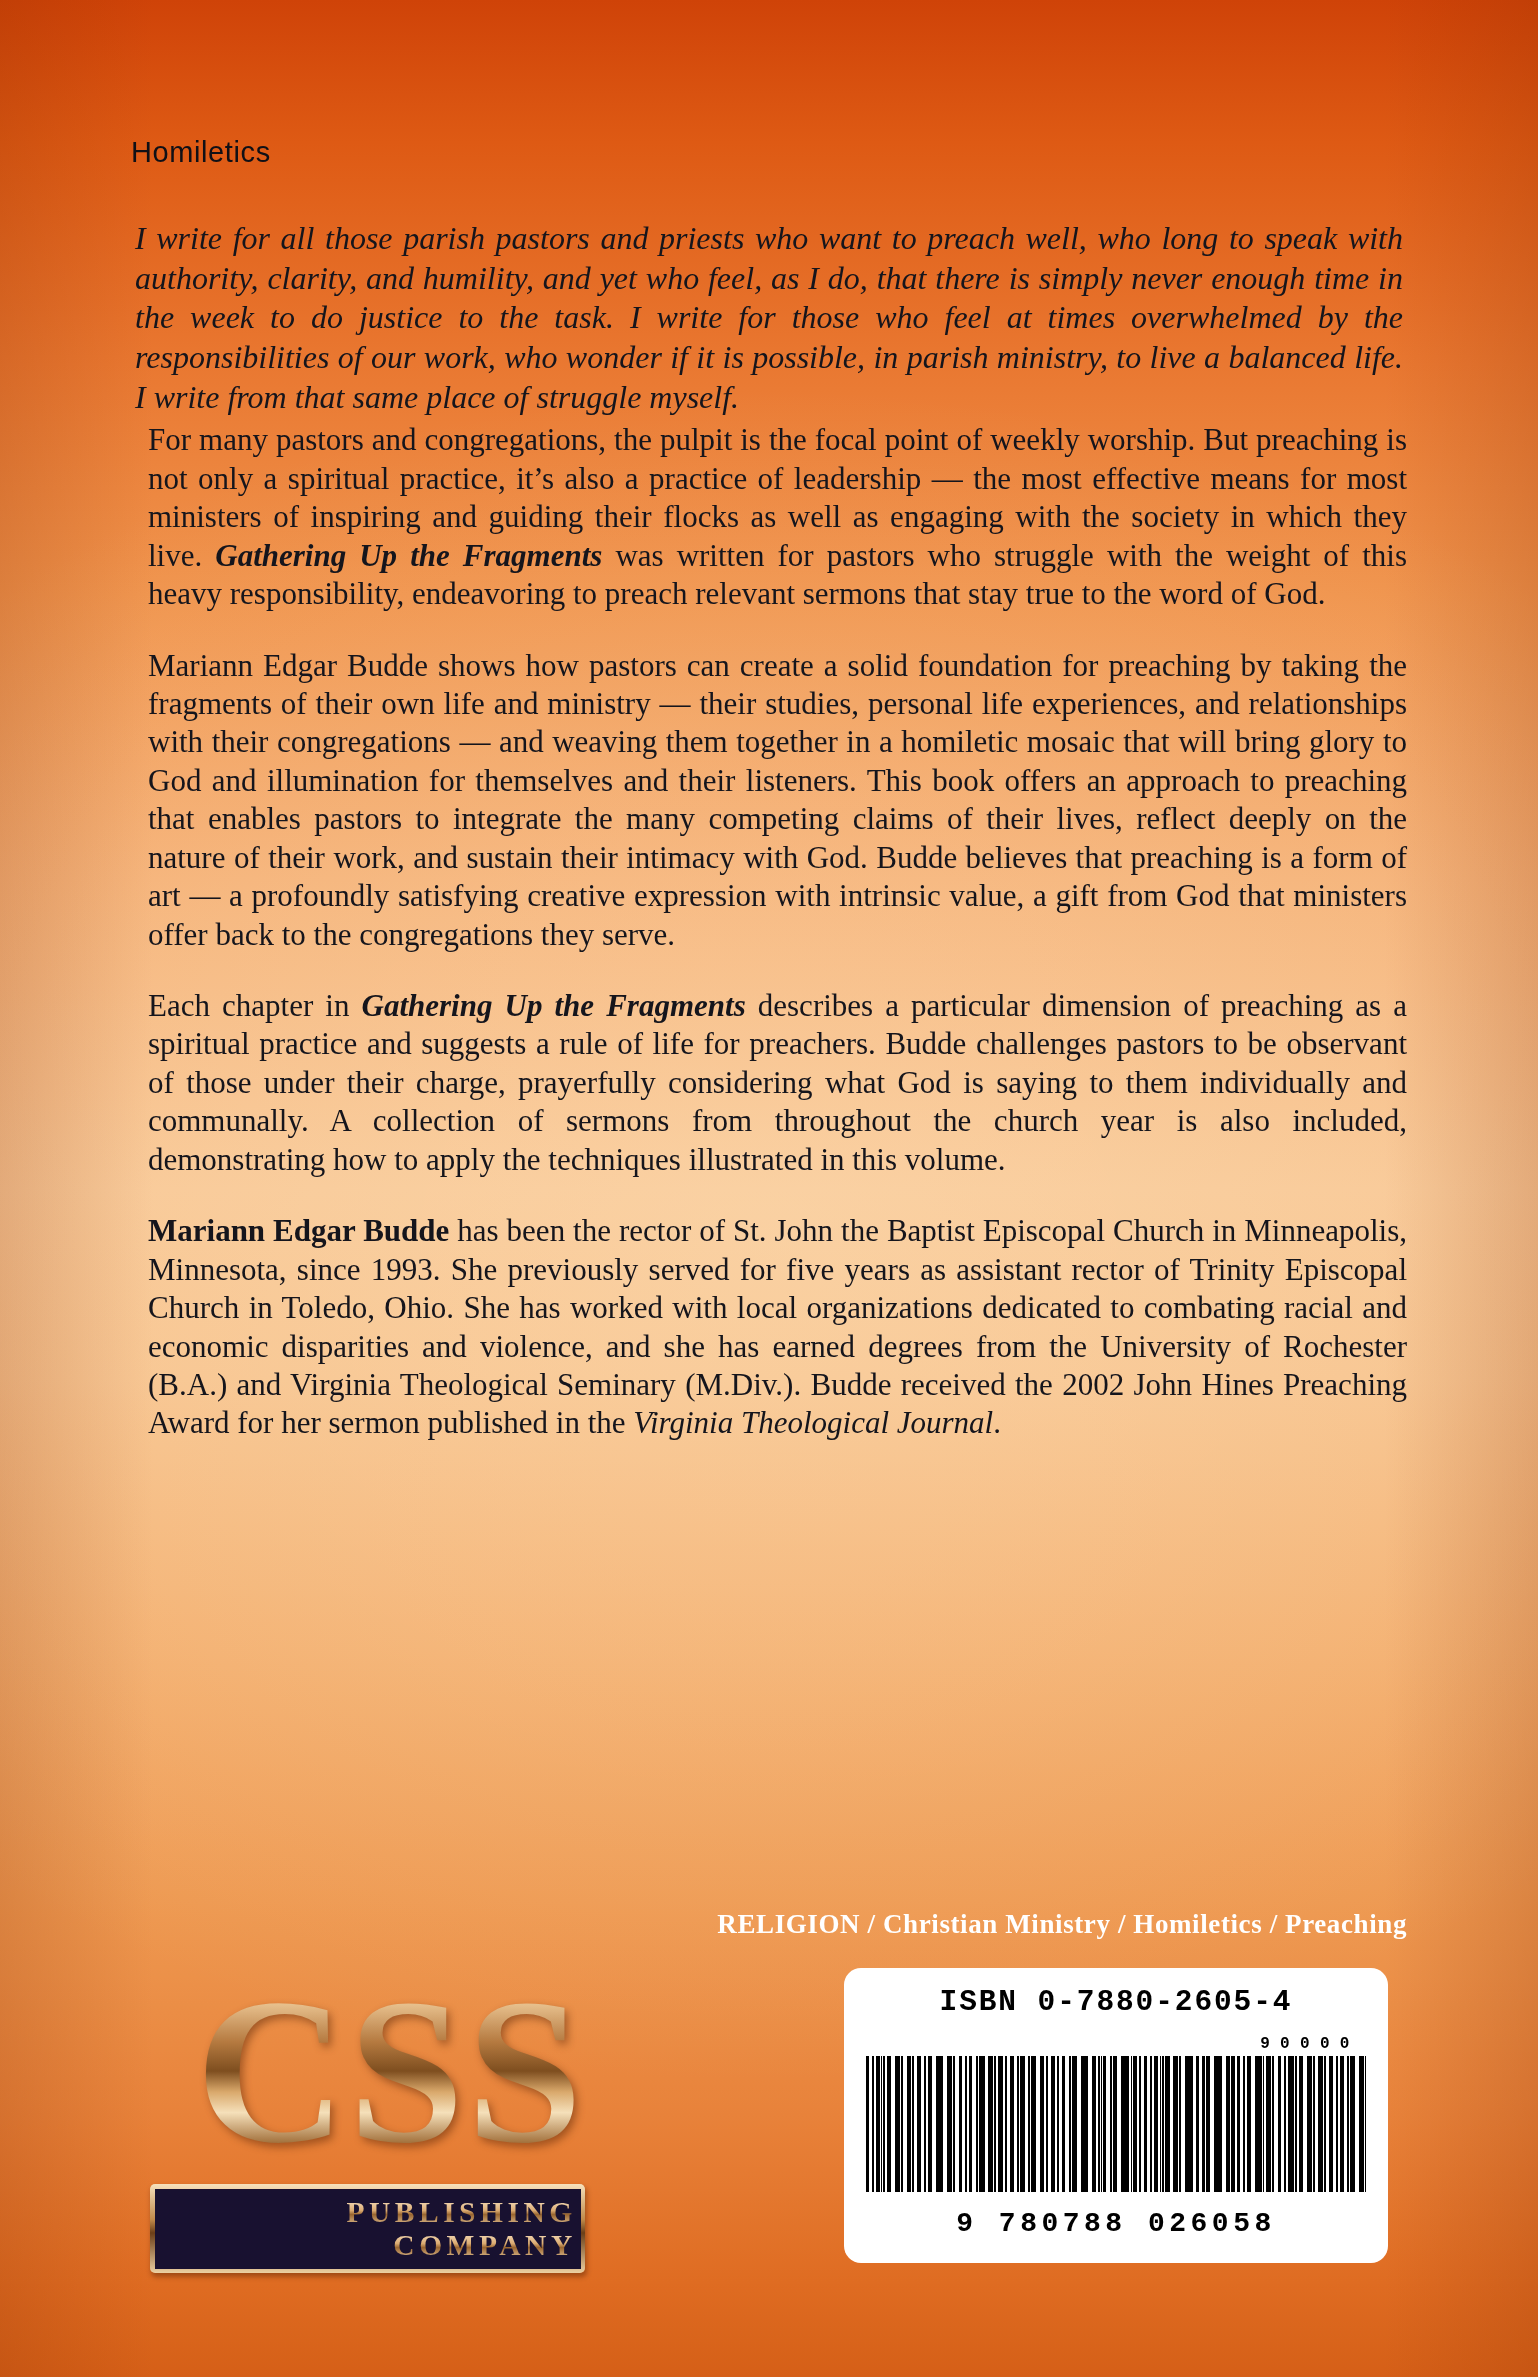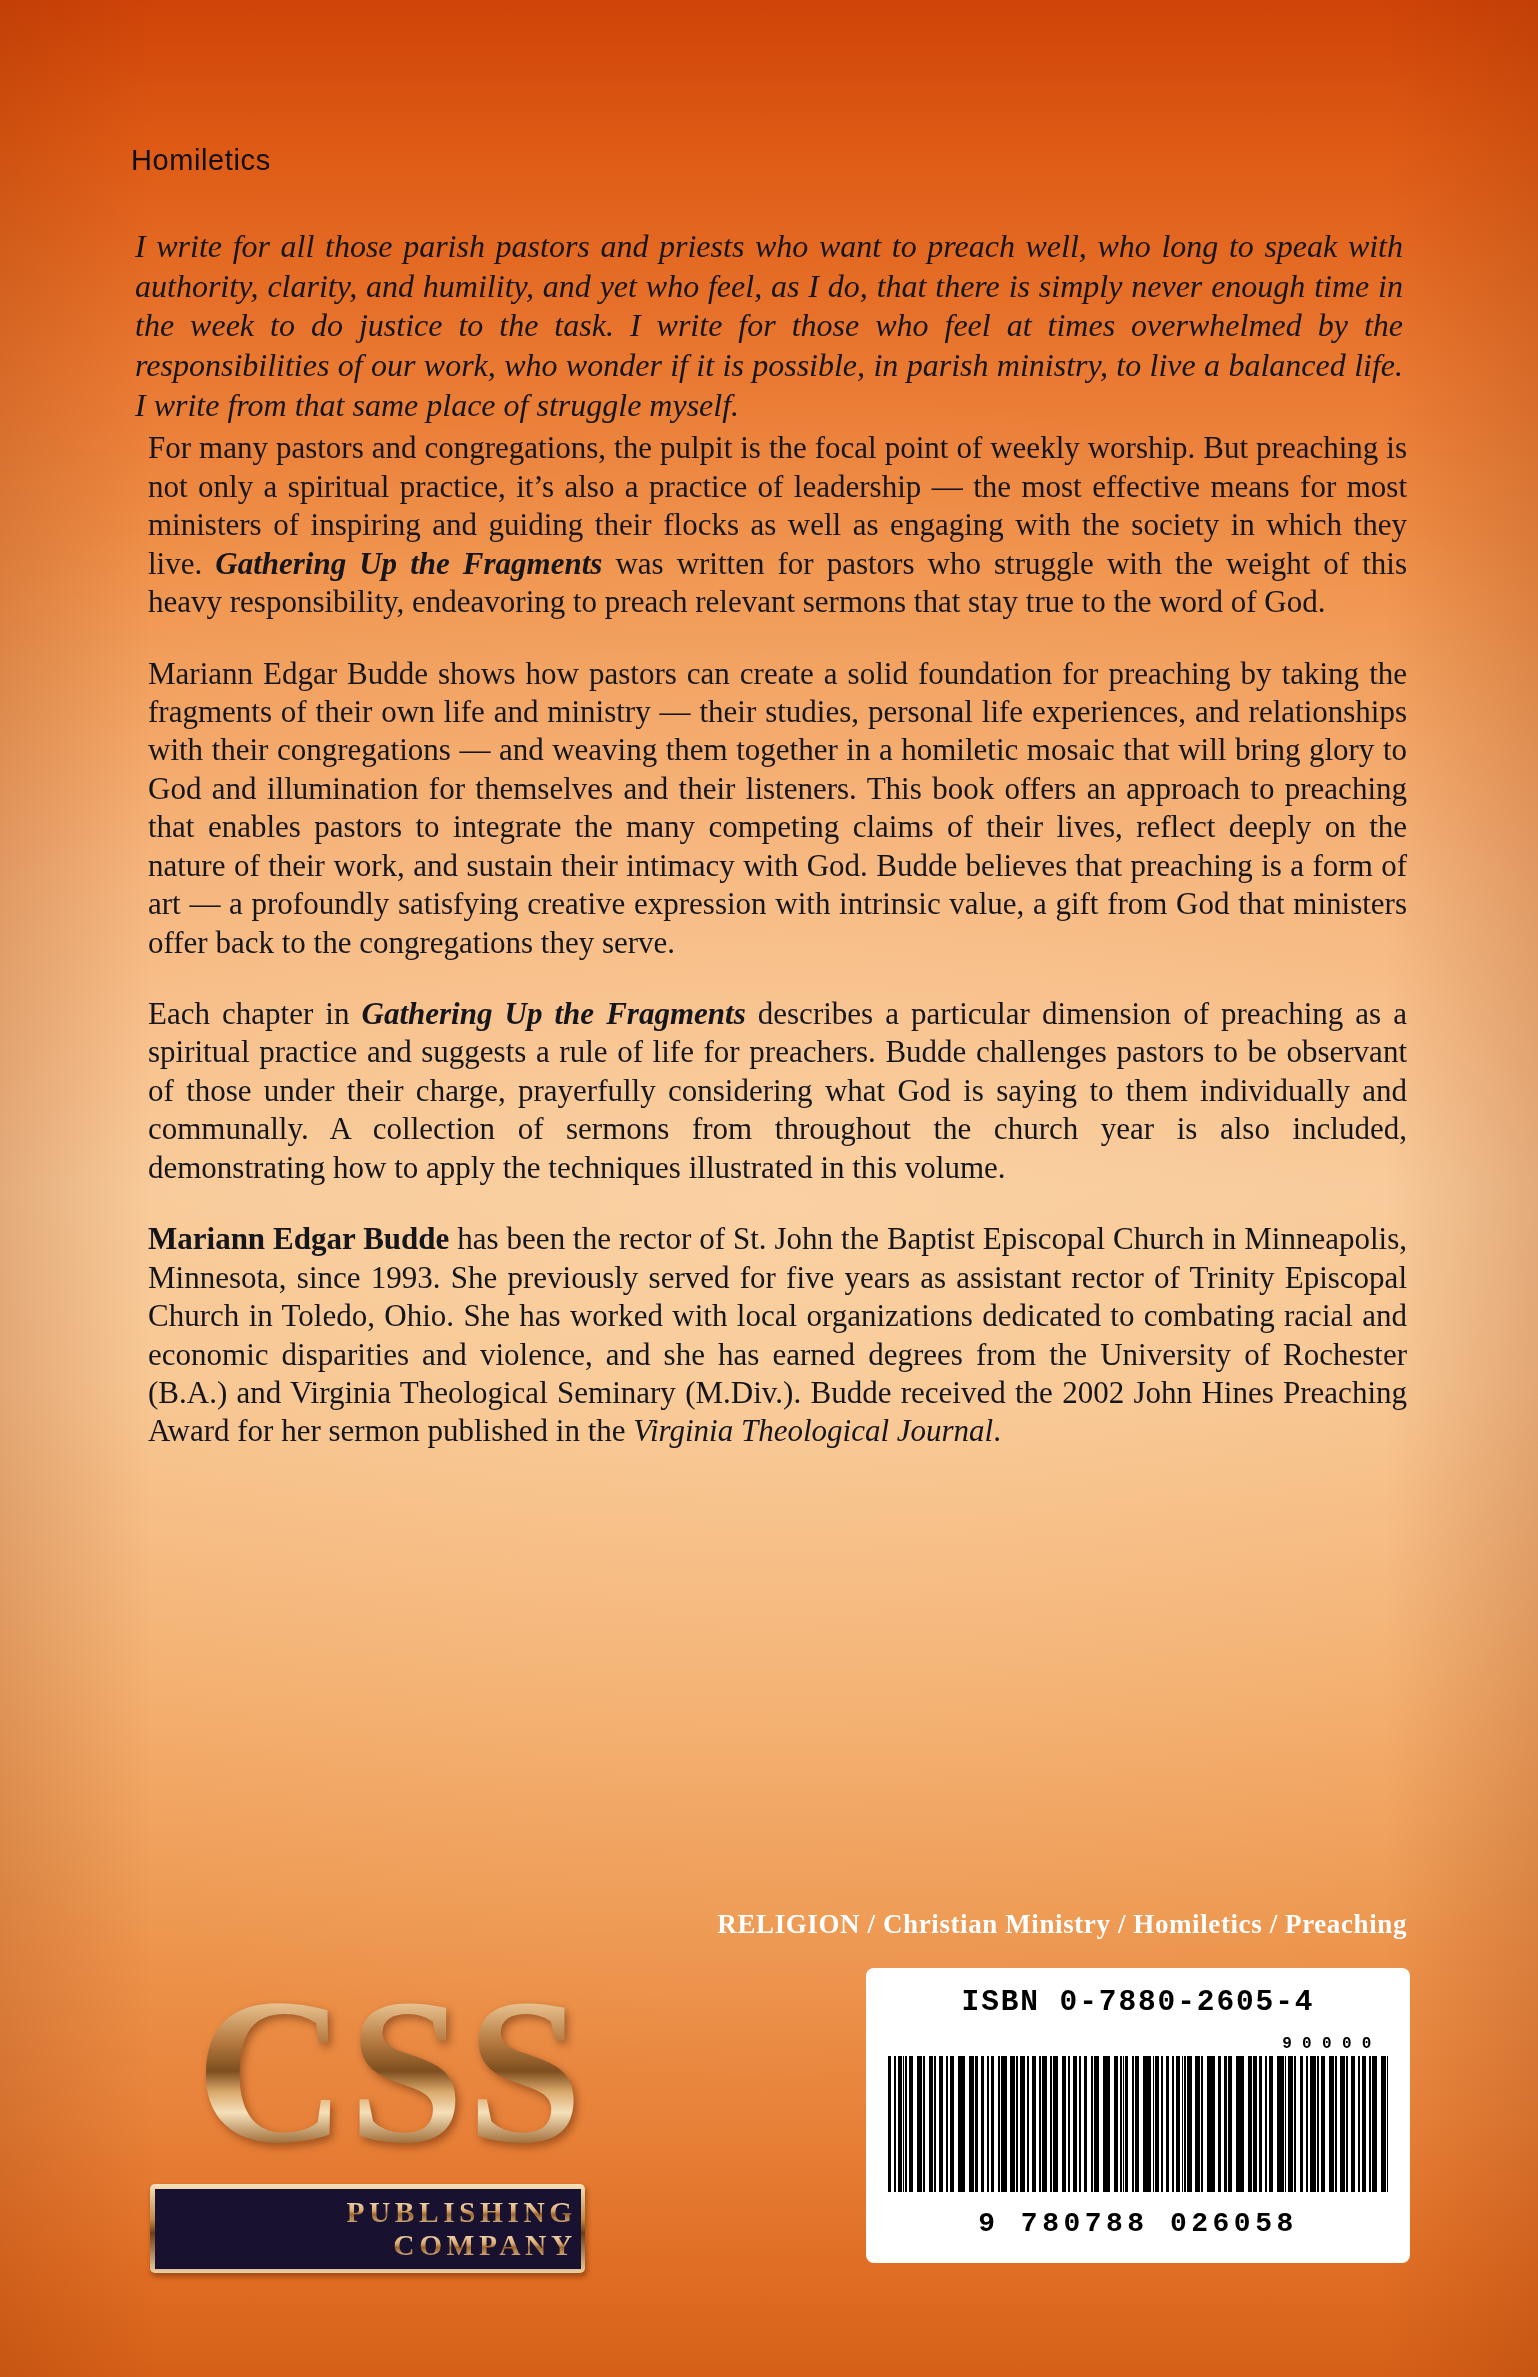--- a/index.html
+++ b/index.html
@@ -29,21 +29,21 @@
         #ee9951 80%,
         #e8823a 89%,
         #df6c22 96%,
         #d55f17 100%);
   }
 
   .content {
     position: absolute;
     left: 131px;
     right: 131px;
-    top: 144px;
+    top: 136px;
     color: #15151c;
   }
 
   .category {
     font-family: "Liberation Sans", sans-serif;
     font-size: 29px;
     letter-spacing: 0.6px;
     margin-bottom: 50px;
     color: #101016;
   }
@@ -125,25 +125,25 @@
     background: linear-gradient(180deg, #fdf0d8 0%, #dcac72 45%, #9a causes#66 55%, #f0d4a8 100%);
     background: linear-gradient(180deg, #fdf0d8 0%, #dcac72 45%, #9a6630 58%, #f0d4a8 100%);
     -webkit-background-clip: text;
     background-clip: text;
     color: transparent;
   }
 
   .barcode-box {
     position: absolute;
     top: 1968px;
-    right: 128px;
+    right: 150px;
     width: 544px;
     height: 295px;
     background: #ffffff;
-    border-radius: 8px;
+    border-radius: 17px;
     box-sizing: border-box;
     padding: 16.7px 18px 10.3px 18px;
     color: #000;
   }
   .isbn {
     font-family: "Liberation Mono", monospace;
     font-weight: bold;
     font-size: 29.5px;
     letter-spacing: 1.9px;
     text-align: center;

